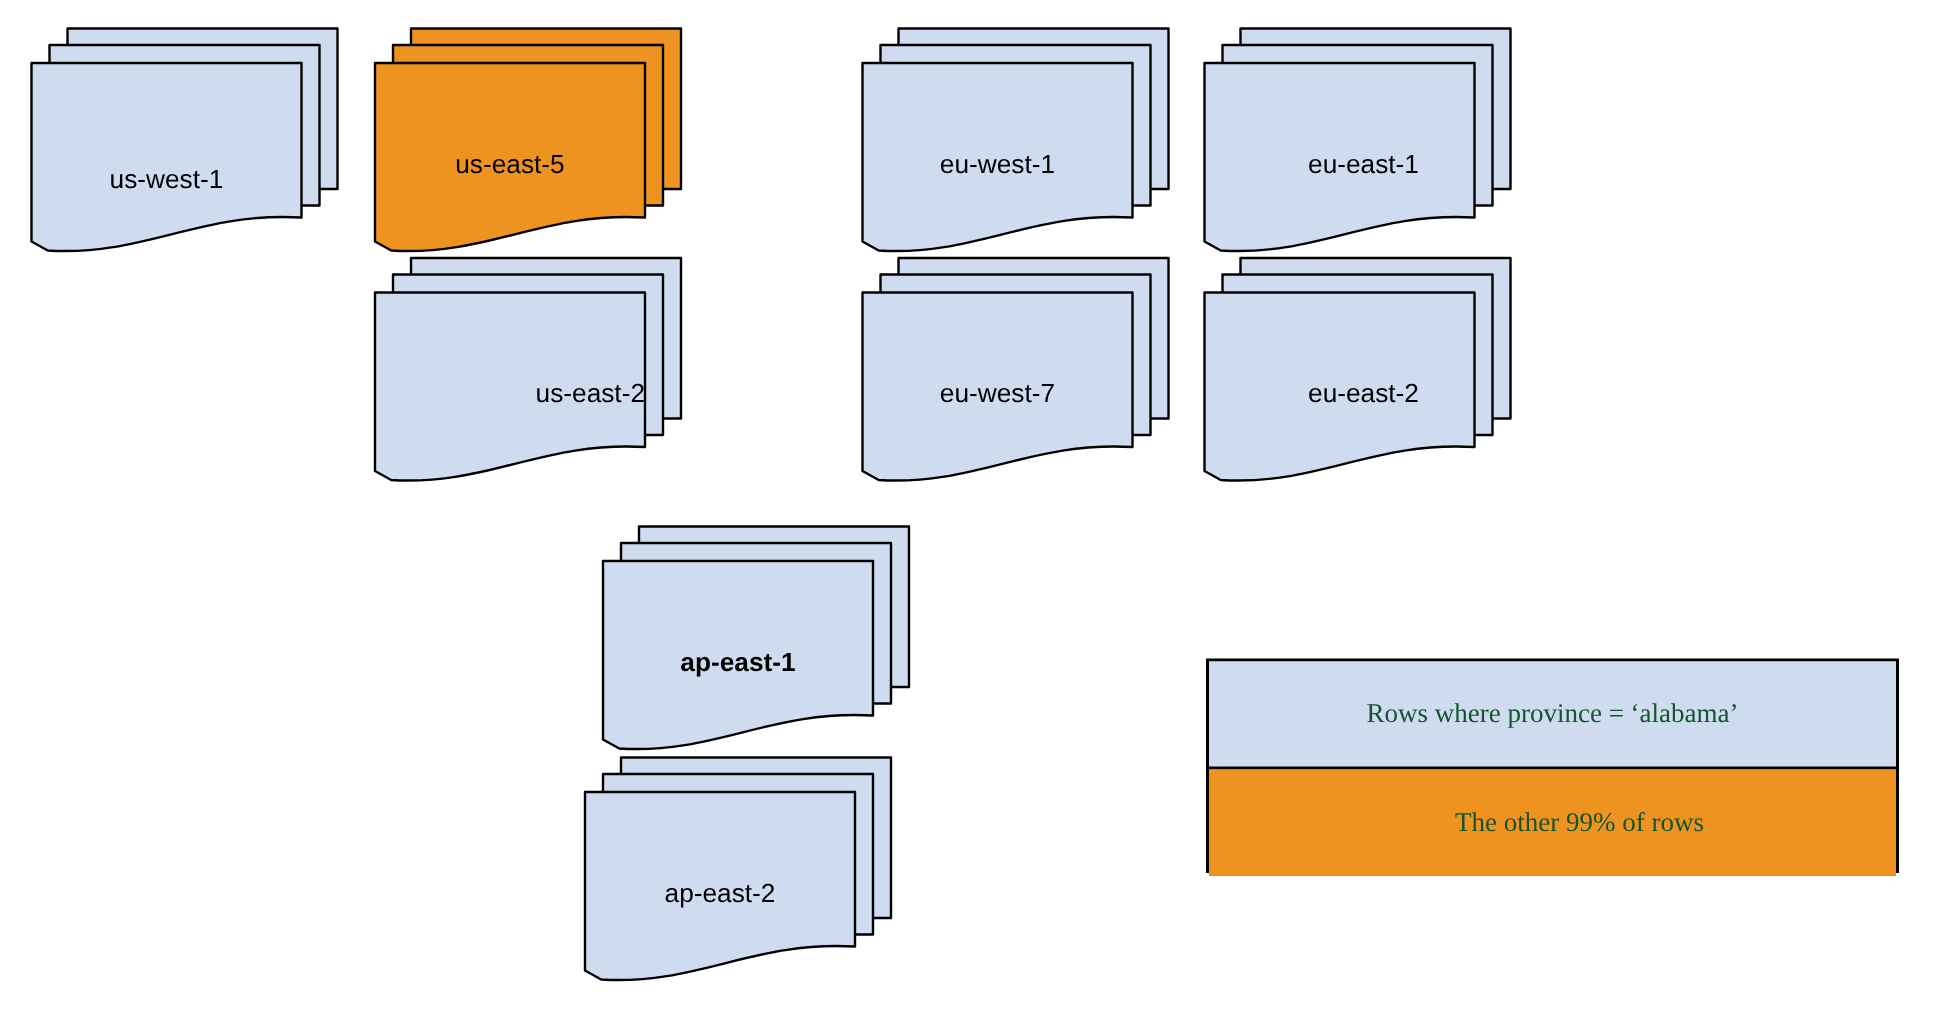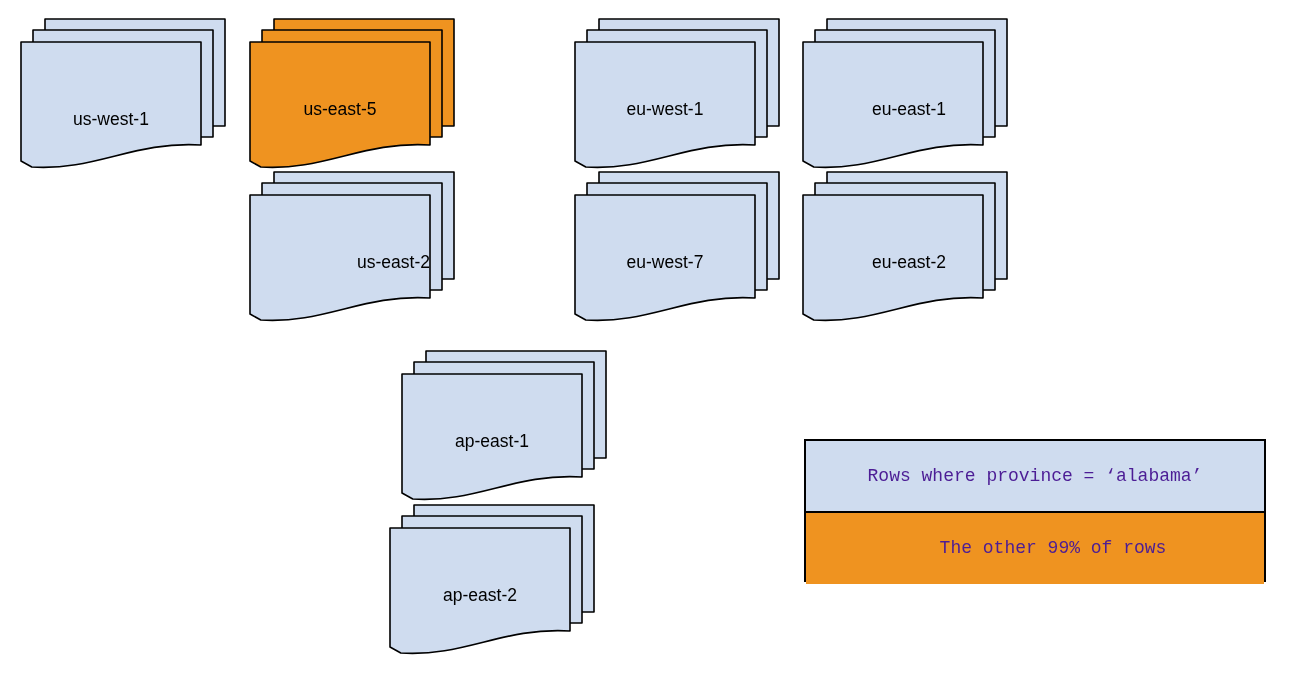--- a/index.html
+++ b/index.html
@@ -42,41 +42,41 @@
   .legend {
     position: absolute;
     box-sizing: border-box;
     border: 2px solid #000000;
   }
   .legend-row {
     box-sizing: border-box;
     display: flex;
     align-items: center;
     justify-content: center;
-    font-family: Liberation Mono, monospace;
+    font-family: Liberation Serif, serif;
     font-size: 18px;
-    color: #4c1d95;
+    color: #14532d;
   }
   .legend-row.top {
     border-bottom: 2px solid #000000;
   }
 </style>
 </head>
 <body>
 
 <div id="canvas">
     <div class="doc-group" style="left: 390px; top: 505px; width: 206px; height: 151px;">
       <svg width="210" height="155" viewBox="0 0 210 155">
         <path d="M 0 0 L 180 0 L 180 107 L 0 107 Z" transform="translate(24,0)" fill="#cfdcef" stroke="#000000" stroke-width="1.6" stroke-linejoin="round"></path>
         <path d="M 0 0 L 180 0 L 180 107 L 0 107 Z" transform="translate(12,11)" fill="#cfdcef" stroke="#000000" stroke-width="1.6" stroke-linejoin="round"></path>
         <path d="M 0 0 L 180 0 L 180 103 C 111.6 99 75.6 129 10.799999999999999 125 L 0 119 Z" transform="translate(0,23)" fill="#cfdcef" stroke="#000000" stroke-width="1.6" stroke-linejoin="round"></path>
       </svg>
       <div class="doc-label" style="top: 81.75px; width: 180px;">ap-east-2</div>
     </div>
-    <div class="doc-group" style="left: 402px; top: 351px; width: 206px; height: 151px;">
+    <div class="doc-group" style="left: 402px; top: 351px; width: 206px; height: 151px; font-weight: bold;">
       <svg width="210" height="155" viewBox="0 0 210 155">
         <path d="M 0 0 L 180 0 L 180 107 L 0 107 Z" transform="translate(24,0)" fill="#cfdcef" stroke="#000000" stroke-width="1.6" stroke-linejoin="round"></path>
         <path d="M 0 0 L 180 0 L 180 107 L 0 107 Z" transform="translate(12,11)" fill="#cfdcef" stroke="#000000" stroke-width="1.6" stroke-linejoin="round"></path>
         <path d="M 0 0 L 180 0 L 180 103 C 111.6 99 75.6 129 10.799999999999999 125 L 0 119 Z" transform="translate(0,23)" fill="#cfdcef" stroke="#000000" stroke-width="1.6" stroke-linejoin="round"></path>
       </svg>
       <div class="doc-label" style="top: 81.75px; width: 180px;">ap-east-1</div>
     </div>
     <div class="doc-group" style="left: 803px; top: 172px; width: 206px; height: 151px;">
       <svg width="210" height="155" viewBox="0 0 210 155">
         <path d="M 0 0 L 180 0 L 180 107 L 0 107 Z" transform="translate(24,0)" fill="#cfdcef" stroke="#000000" stroke-width="1.6" stroke-linejoin="round"></path>

